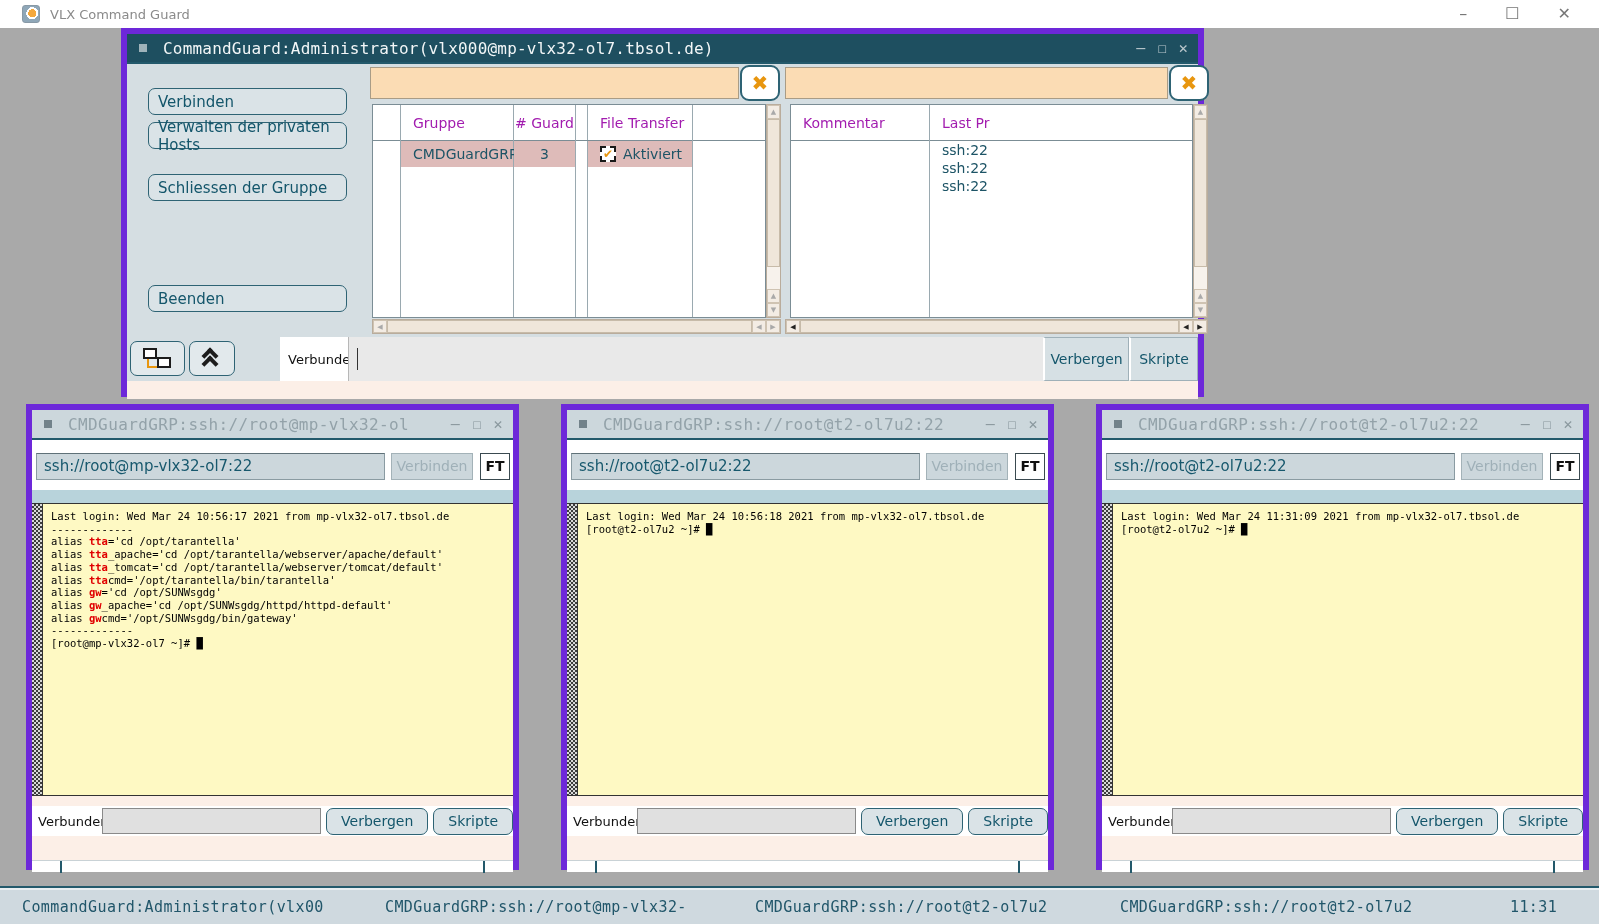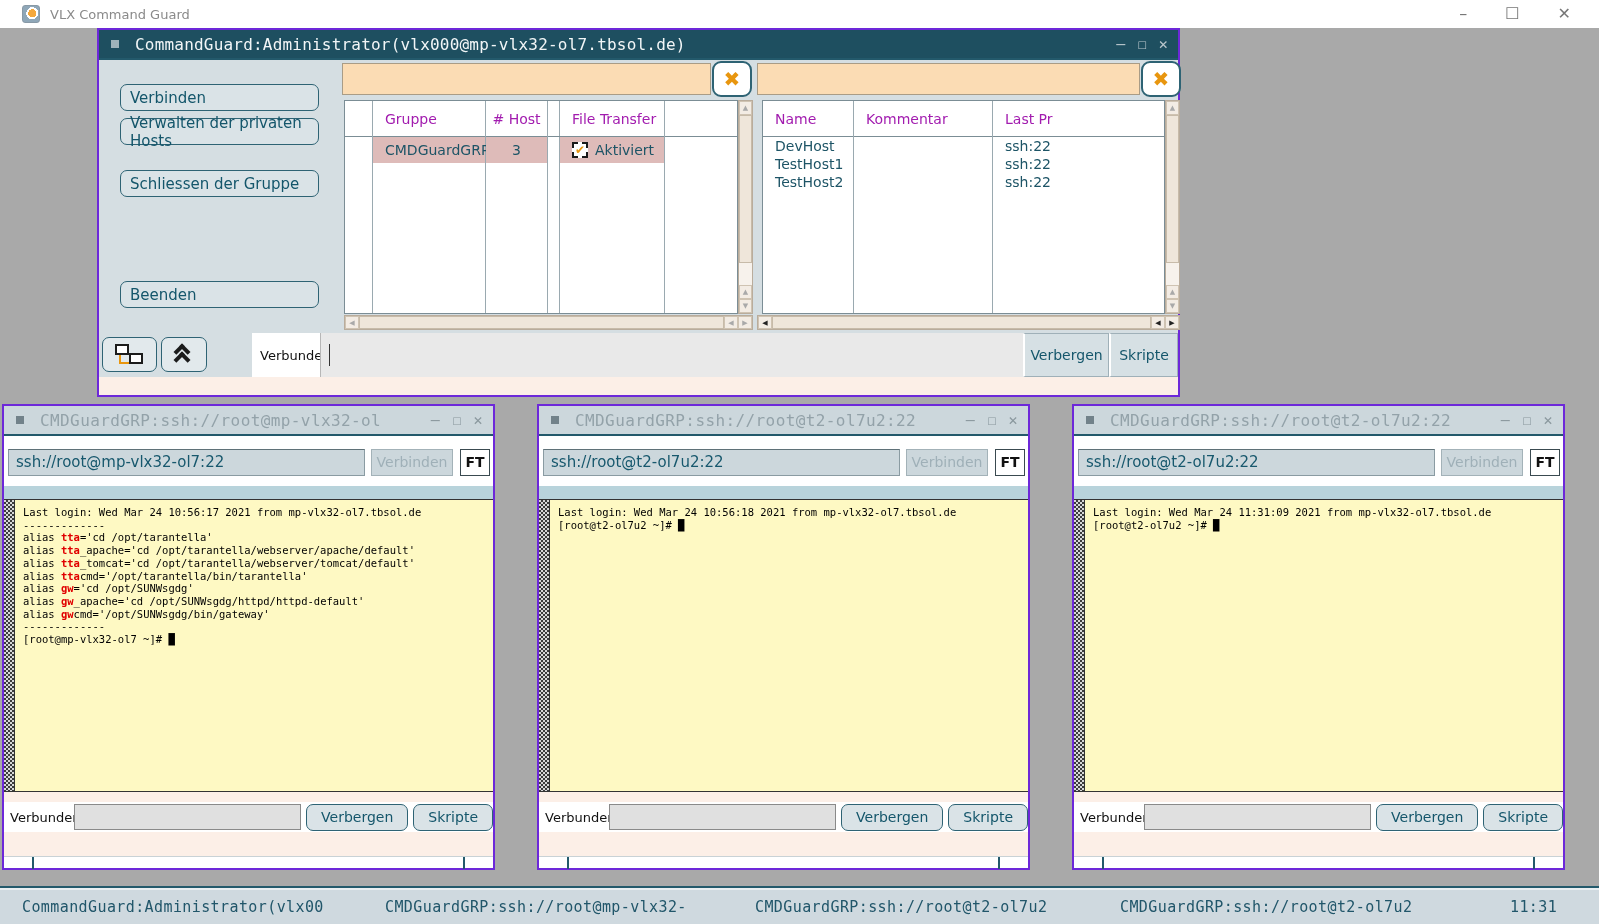--- a/index.html
+++ b/index.html
@@ -10,21 +10,21 @@
 
   
   .os-titlebar { position:absolute; left:0; top:0; width:1599px; height:28px; background:#ffffff; display:flex; align-items:center; }
   .app-icon { width:18px; height:18px; margin-left:22px; border-radius:3px; border:1px solid #8899a6;
               background: radial-gradient(circle at 58% 45%, #f4a83c 0 4px, #ffffff 4px 6px, #8fa7b8 6px), linear-gradient(#9db0bd,#6d8496); }
   .os-title { margin-left:10px; font-size:13px; color:#8a8a8a; }
   .os-controls { position:absolute; right:28px; top:0; height:28px; display:flex; align-items:center; gap:38px; color:#777; }
   .os-controls span { font-size:16px; line-height:16px; cursor:default; }
 
   
-  .win { position:absolute; border:2px solid #6d28d9; background:#d5dee2; }
+  .win { position:absolute; border:6px solid #6d28d9; background:#d5dee2;margin-left:24px; }
   .titlebar { height:30px; display:flex; align-items:center; font-family:"DejaVu Sans Mono", monospace; border-bottom:2px solid #23596b; }
   .menu-sq { width:8px; height:8px; margin:0 16px 0 12px; }
   .win-controls { margin-left:auto; margin-right:10px; display:flex; gap:12px; align-items:center; }
   .win-controls span { font-size:15px; }
 
   
   .main-win { left:97px; top:28px; width:1083px; height:369px; }
   .main-win .titlebar { background:#1e4f60; color:#f2f6f7; font-size:16px; letter-spacing:0.2px; }
   .main-win .menu-sq { background:#9fb3ba; }
   .main-win .win-controls { color:#b9c6cb; }
@@ -154,21 +154,21 @@
 
       <div class="tbl" style="left:245px; width:394px;">
         <div class="col" style="width:28px">
             <div class="th"></div>
           </div>
         <div class="col" style="width:113px">
           <div class="th">Gruppe</div>
           <div class="cell row26 sel">CMDGuardGRP</div>
         </div>
         <div class="col" style="width:62px">
-          <div class="th center"># Host</div>
+          <div class="th center"># Guard</div>
           <div class="cell row26 sel" style="justify-content:center; padding-left:0;">3</div>
         </div>
         <div class="col" style="width:12px">
             <div class="th"></div>
           </div>
         <div class="col" style="width:105px">
           <div class="th">File Transfer</div>
           <div class="cell row26 sel">
             <span class="cb">✔</span>
             <span>Aktiviert</span>
@@ -192,26 +192,20 @@
         <div class="sb-btn">◀</div>
         <div class="sb-btn">▶</div>
       </div>
 
       <div class="peach" style="left:658px; width:383px;"></div>
       <div class="xbtn" style="left:1042px;">
           <span>✖</span>
         </div>
 
       <div class="tbl" style="left:663px; width:403px;">
-        <div class="col" style="width:91px">
-          <div class="th">Name</div>
-          <div class="cell row18">DevHost</div>
-          <div class="cell row18">TestHost1</div>
-          <div class="cell row18">TestHost2</div>
-        </div>
         <div class="col" style="width:139px">
           <div class="th">Kommentar</div>
           <div class="cell row18"></div>
           <div class="cell row18"></div>
           <div class="cell row18"></div>
         </div>
         <div class="col" style="flex:1">
           <div class="th">Last Pr</div>
           <div class="cell row18">ssh:22</div>
           <div class="cell row18">ssh:22</div>

